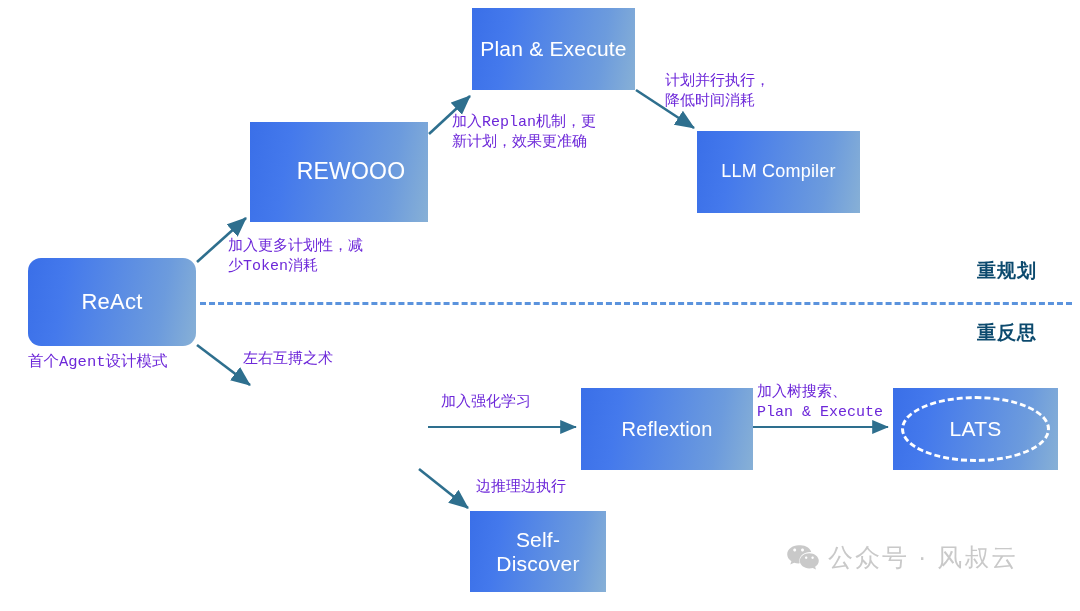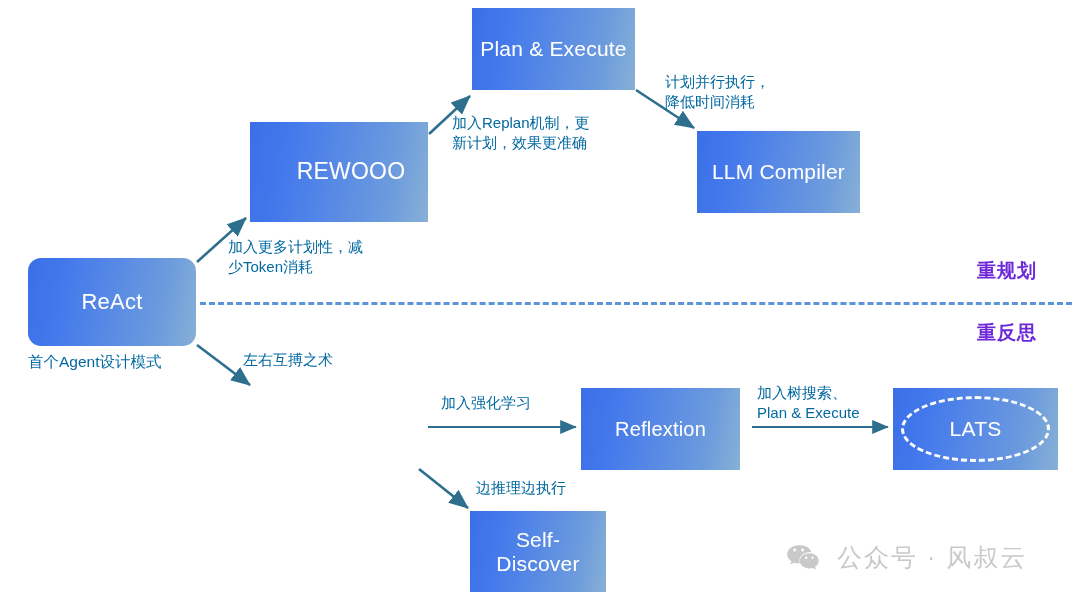--- a/index.html
+++ b/index.html
@@ -34,60 +34,60 @@
   }
   .node .node-label {
     display: block;
     padding: 0 6px;
     text-shadow: 0 0 1px rgba(255,255,255,0.15);
   }
   
   #node-react        { left: 28px;  top: 258px; width: 168px; height: 88px;  font-size: 22px; border-radius: 13px; }
   #node-rewooo       { left: 250px; top: 122px; width: 178px; height: 100px; font-size: 23px; padding-left: 24px; }
   #node-plan-execute { left: 472px; top: 8px;   width: 163px; height: 82px;  font-size: 21px; }
-  #node-llm-compiler { left: 697px; top: 131px; width: 163px; height: 82px;  font-size: 21px; }
+  #node-llm-compiler { left: 697px; top: 131px; width: 163px; height: 82px;  font-size: 18px; }
   #node-basic-reflection { left: 253px; top: 388px; width: 166px; height: 82px; font-size: 20px; }
-  #node-reflextion   { left: 581px; top: 388px; width: 159px; height: 82px;  font-size: 20px; }
+  #node-reflextion   { left: 581px; top: 388px; width: 172px; height: 82px;  font-size: 20px; }
   #node-lats         { left: 893px; top: 388px; width: 165px; height: 82px;  font-size: 21px; }
   #node-self-discover{ left: 470px; top: 511px; width: 136px; height: 81px;  font-size: 21px; }
 
   
   .lats-ellipse {
     position: absolute;
     left: 8px;
     top: 8px;
     right: 8px;
     bottom: 8px;
     border: 3px dashed #ffffff;
     border-radius: 50%;
     pointer-events: none;
   }
 
   
   .label {
     position: absolute;
-    color: #0369a1;
+    color: #6d28d9;
     font-size: 15px;
     line-height: 1.35;
     white-space: pre-line;
-    font-family: Liberation Sans, sans-serif;
+    font-family: Liberation Mono, monospace;
   }
   #label-react-caption  { left: 28px;  top: 352px; font-size: 15.5px; }
   #label-rewooo-edge    { left: 228px; top: 237px; }
   #label-plan-edge      { left: 452px; top: 113px; }
   #label-compiler-edge  { left: 665px; top: 72px;  }
   #label-reflection-edge{ left: 243px; top: 350px; }
   #label-rl-edge        { left: 441px; top: 393px; text-align: center; }
   #label-tree-edge      { left: 757px; top: 383px; }
   #label-reason-edge    { left: 476px; top: 478px; }
 
   
   .side-caption {
     position: absolute;
-    color: #6d28d9;
+    color: #0c4a6e;
     font-size: 19px;
     font-weight: bold;
     letter-spacing: 1px;
   }
   #caption-replan   { left: 977px; top: 258px; }
   #caption-reflect  { left: 977px; top: 320px; }
 
   
   #divider {
     position: absolute;
@@ -108,21 +108,21 @@
     pointer-events: none;
   }
 
   
   #watermark {
     position: absolute;
     left: 786px;
     top: 541px;
     display: flex;
     align-items: center;
-    gap: 17px;
+    gap: 8px;
     color: #c9c9c9;
     font-size: 25px;
     letter-spacing: 2px;
   }
   #watermark .wechat-glyph {
     display: block;
     width: 34px;
     height: 30px;
   }
 </style>

